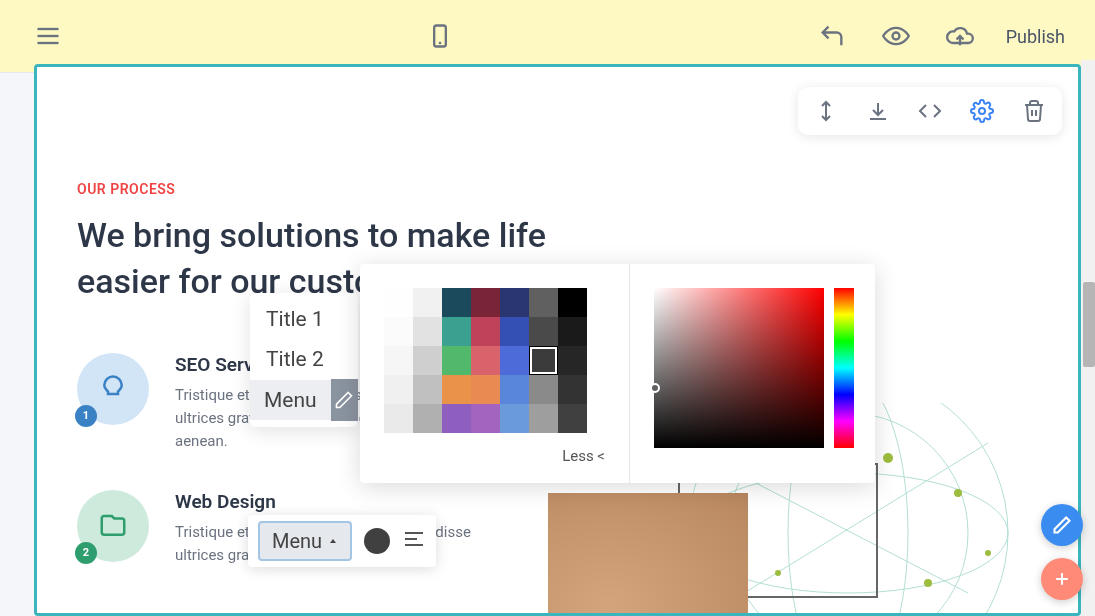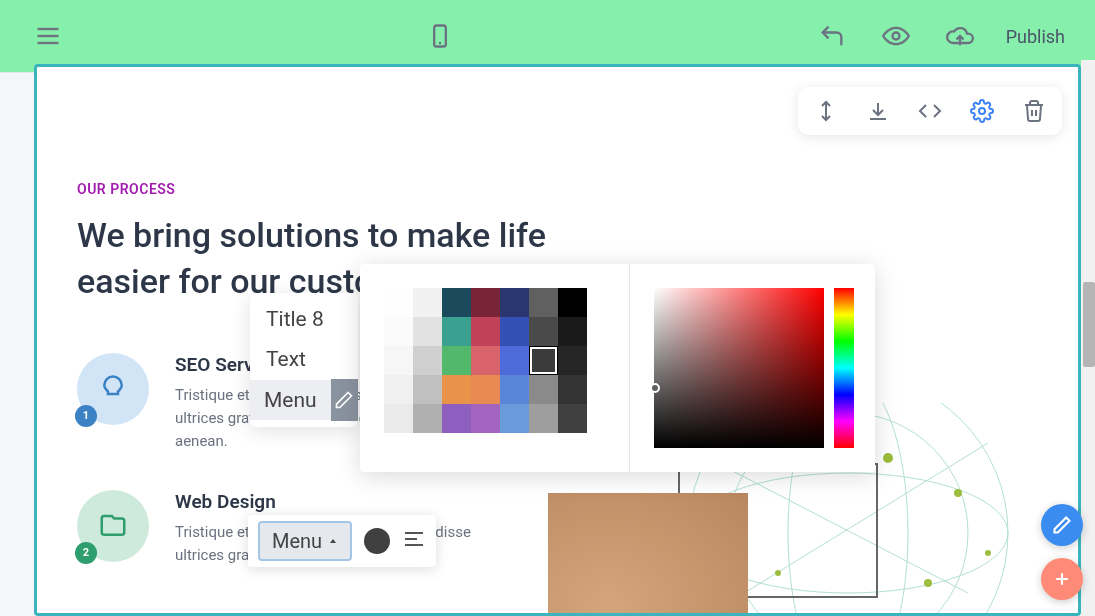--- a/index.html
+++ b/index.html
@@ -1,28 +1,28 @@
 <!DOCTYPE html>
 <html><head>
 <meta charset="utf-8">
 <style>
 *{margin:0;padding:0;box-sizing:border-box;font-family:-apple-system,BlinkMacSystemFont,"Segoe UI",Roboto,sans-serif}
 body{background:#f5f6fa;width:1095px;height:616px;overflow:hidden;position:relative}
-.top-bar{height:73px;background:#86efac;border-bottom:1px solid #e8e8e8;display:flex;align-items:center;justify-content:space-between;padding:8px 30px}
+.top-bar{height:73px;background:#fef9c3;border-bottom:1px solid #e8e8e8;display:flex;align-items:center;justify-content:space-between;padding:8px 30px}
 .top-left,.top-center,.top-right{display:flex;align-items:center;gap:28px}
 .icon-btn{width:36px;height:36px;display:flex;align-items:center;justify-content:center;cursor:pointer;color:#666}
 .icon-btn svg{width:28px;height:28px;stroke:#6b7280;fill:none;stroke-width:2}
 .publish-label{color:#4a5568;font-size:18px}
 .canvas{position:absolute;top:64px;left:34px;right:14px;bottom:0;border:3px solid #3bb5bd;background:#fff;border-radius:4px;overflow:hidden}
 .section-toolbar{position:absolute;top:20px;right:16px;background:#fff;border-radius:10px;box-shadow:0 2px 12px rgba(0,0,0,0.1);display:flex;padding:10px 14px;gap:24px}
 .section-toolbar .ticon{width:28px;height:28px;display:flex;align-items:center;justify-content:center;cursor:pointer}
 .section-toolbar svg{width:24px;height:24px;stroke:#6b7280;fill:none;stroke-width:2}
 .section-toolbar .active svg{stroke:#3b82f6}
 .content{padding:114px 40px 40px 40px}
-.overline{color:#a21caf;font-size:14px;font-weight:600;letter-spacing:.5px;margin-bottom:16px}
+.overline{color:#ef4444;font-size:14px;font-weight:600;letter-spacing:.5px;margin-bottom:16px}
 .headline{font-size:34px;font-weight:500;color:#2d3748;line-height:1.35;max-width:520px}
 .features{margin-top:48px}
 .feature{display:flex;gap:26px;margin-bottom:36px;position:relative}
 .feat-icon{width:72px;height:72px;border-radius:50%;display:flex;align-items:center;justify-content:center;position:relative;flex-shrink:0}
 .feat-icon.blue{background:#d1e5f7}
 .feat-icon.green{background:#cdeadc}
 .feat-icon svg{width:30px;height:30px;stroke-width:2;fill:none}
 .feat-icon.blue svg{stroke:#3b82c4}
 .feat-icon.green svg{stroke:#2f9e6f}
 .badge{position:absolute;bottom:-2px;left:-2px;width:22px;height:22px;border-radius:50%;color:#fff;font-size:11px;font-weight:700;display:flex;align-items:center;justify-content:center}
@@ -197,22 +197,22 @@
           <circle cx="230" cy="170" r="3"></circle>
           <circle cx="180" cy="120" r="4"></circle>
         </g>
       </svg>
     <div class="photo-frame"></div>
     <div class="hand"></div>
   </div>
 </div>
 
 <div class="title-menu">
-  <div class="mi">Title 8</div>
-  <div class="mi">Text</div>
+  <div class="mi">Title 1</div>
+  <div class="mi">Title 2</div>
   <div class="menu-row">
     <div class="menu-btn">Menu</div>
     <div class="edit-btn">
         <svg viewBox="0 0 24 24">
           <path d="M17 3l4 4L7 21H3v-4z"></path>
         </svg>
       </div>
   </div>
 </div>
 
@@ -263,20 +263,21 @@
         <div class="swatch" style="background: rgb(138, 138, 138);"></div>
         <div class="swatch" style="background: rgb(51, 51, 51);"></div>
         <div class="swatch" style="background: rgb(234, 234, 234);"></div>
         <div class="swatch" style="background: rgb(176, 176, 176);"></div>
         <div class="swatch" style="background: rgb(142, 95, 191);"></div>
         <div class="swatch" style="background: rgb(162, 100, 191);"></div>
         <div class="swatch" style="background: rgb(106, 154, 217);"></div>
         <div class="swatch" style="background: rgb(158, 158, 158);"></div>
         <div class="swatch" style="background: rgb(64, 64, 64);"></div>
       </div>
+    <div class="less-link">Less &lt;</div>
   </div>
   <div class="pal-right">
     <div style="white-space:nowrap">
       <div class="sv-picker"><div class="sv-cursor"></div></div>
       <div class="hue-bar"></div>
     </div>
   </div>
 </div>
 
 <div class="scroll-track">

